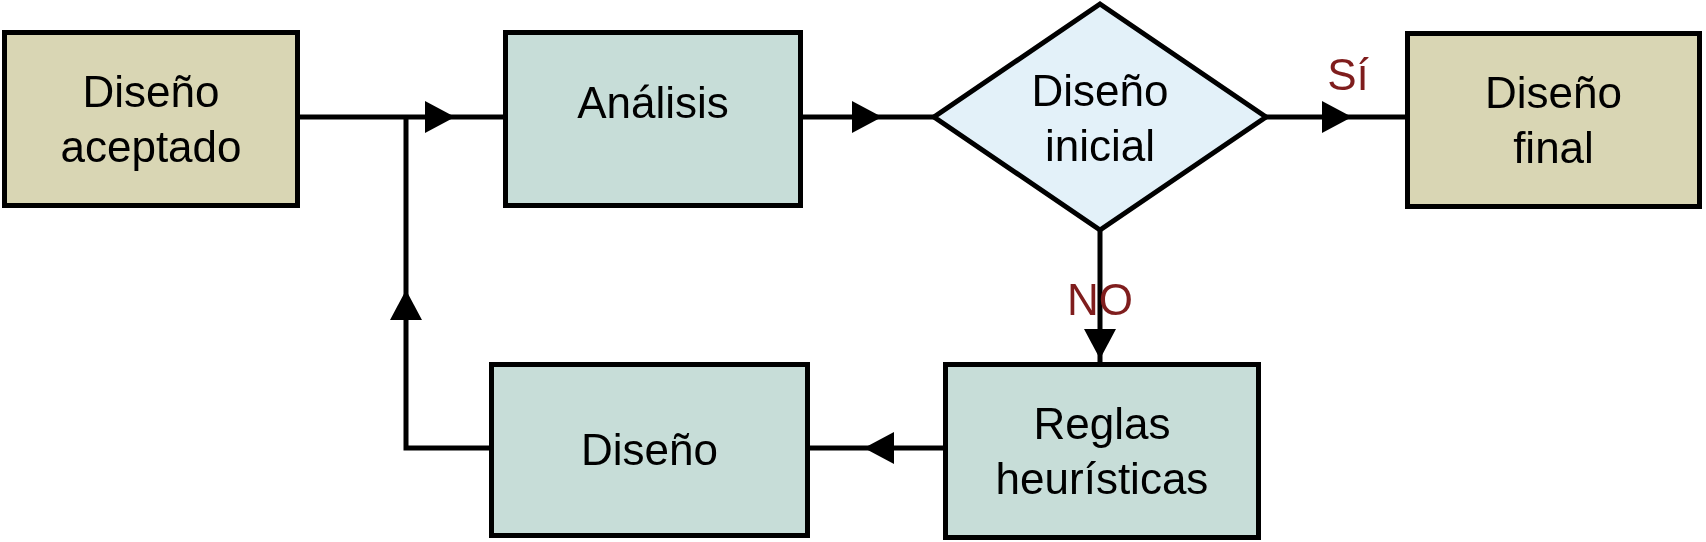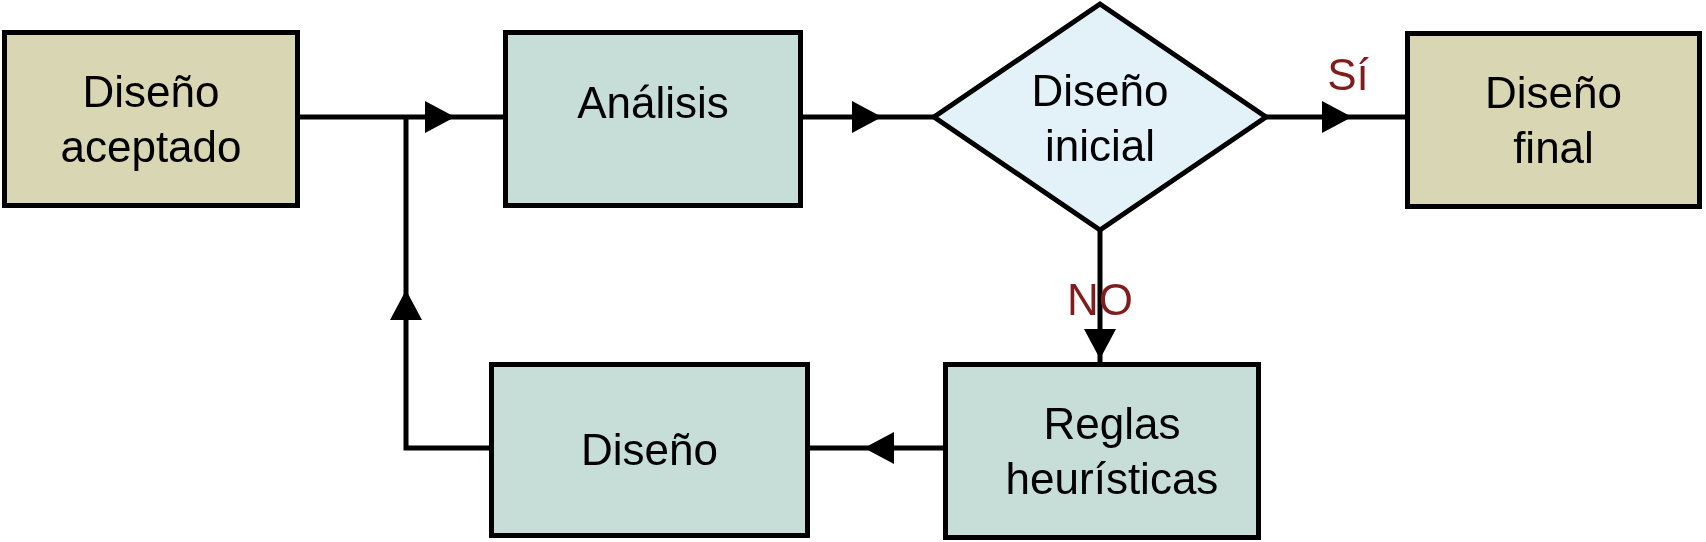--- a/index.html
+++ b/index.html
@@ -110,21 +110,21 @@
   <div class="node-label" style="left:950px; top:32px; width:300px; height:172px;">
     <span>Diseño</span>
     <span>inicial</span>
   </div>
 
   <div class="node-label" style="left:1405px; top:31px; width:297px; height:178px;">
     <span>Diseño</span>
     <span>final</span>
   </div>
 
-  <div class="node-label" style="left:943px; top:362px; width:318px; height:178px;margin-left:10px;">
+  <div class="node-label" style="left:943px; top:362px; width:318px; height:178px;">
     <span>Reglas</span>
     <span>heurísticas</span>
   </div>
 
   <div class="node-label" style="left:489px; top:362px; width:321px; height:176px;">
     <span>Diseño</span>
   </div>
 
   <div class="edge-label" style="left:1300px; top:50px; width:96px; height:50px;">Sí</div>
 

